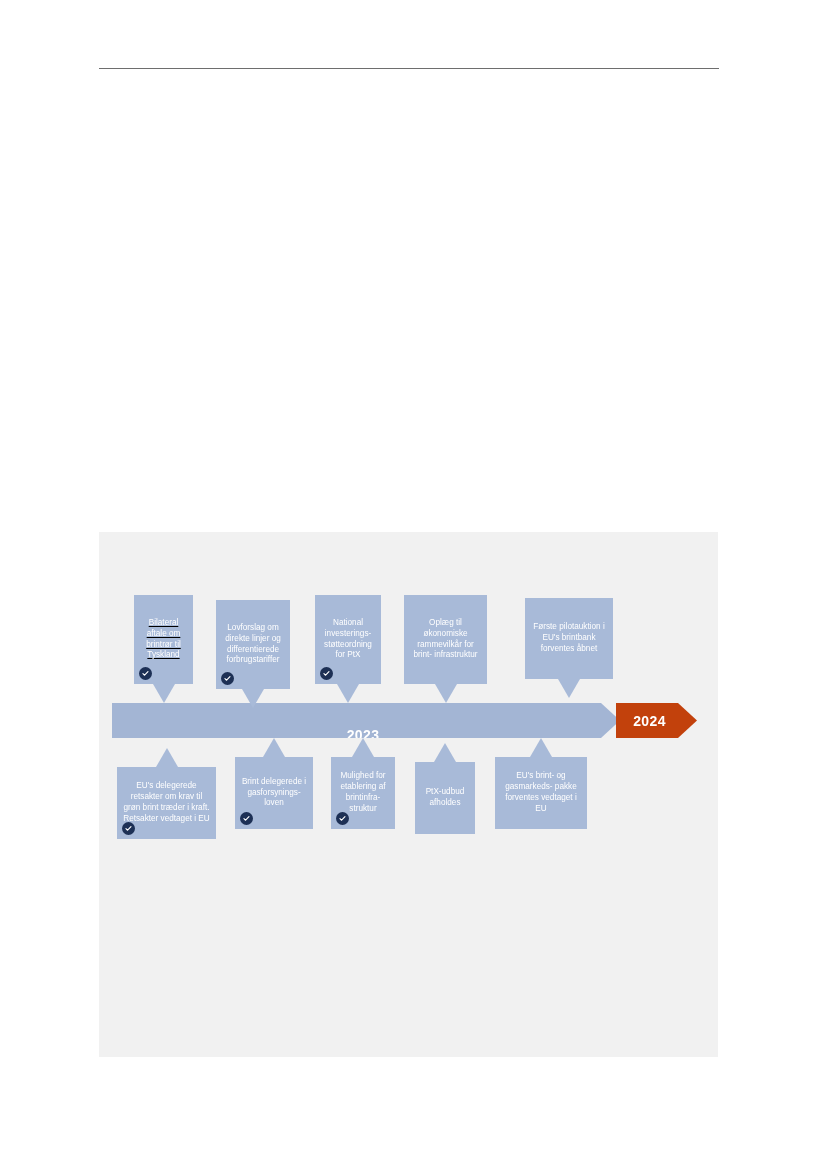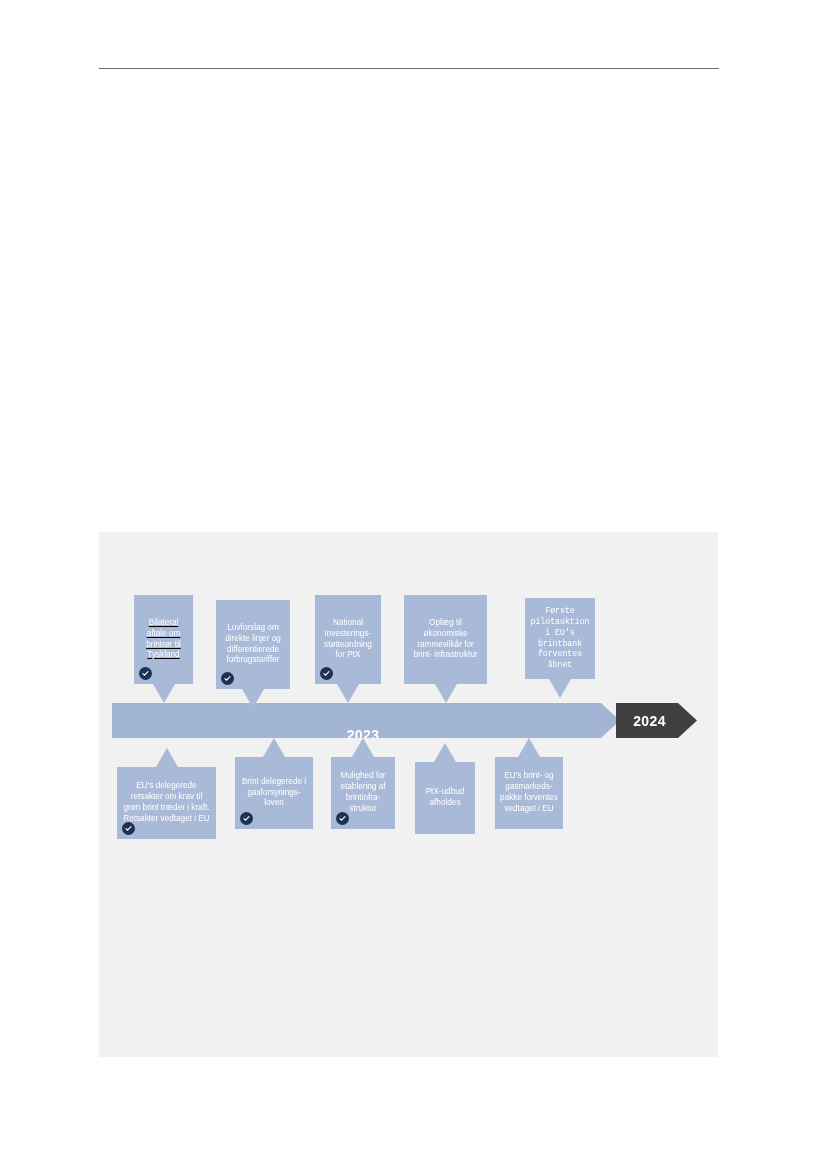--- a/index.html
+++ b/index.html
@@ -55,21 +55,21 @@
   }
   .bar-seg-2023 {
     left: 0;
     width: 508px;
     background: #a3b5d4;
     clip-path: polygon(0 0, 489px 0, 508px 50%, 489px 100%, 0 100%);
   }
   .bar-seg-2024 {
     left: 504px;
     width: 81px;
-    background: #404040;
+    background: #c2410c;
     clip-path: polygon(0 0, 62px 0, 81px 50%, 62px 100%, 0 100%);
   }
   .bar-label {
     color: #ffffff;
     font-size: 14px;
     font-weight: bold;
     letter-spacing: 0.4px;
     line-height: 1;
   }
   .bar-label-2023 { margin-left: -6px; margin-top: 28px; }
@@ -181,21 +181,21 @@
     <span class="tail"></span>
   </div>
 
   <div class="milestone above" style="left:305px; top:63px; width:83px; height:89px;">
     <div class="box">
       <span class="box-text">Oplæg til økonomiske rammevilkår for brint- infrastruktur</span>
     </div>
     <span class="tail"></span>
   </div>
 
-  <div class="milestone above" style="left:426px; top:66px; width:70px; height:81px;font-family:Liberation Mono, monospace;">
+  <div class="milestone above" style="left:426px; top:66px; width:88px; height:81px;">
     <div class="box">
       <span class="box-text">Første pilotauktion i EU's brintbank forventes åbnet</span>
     </div>
     <span class="tail"></span>
   </div>
 
   <div class="milestone below" style="left:18px; top:235px; width:99px; height:72px;">
     <span class="tail"></span>
     <div class="box">
       <span class="box-text">EU's delegerede retsakter om krav til grøn brint træder i kraft. Retsakter vedtaget i EU</span>
@@ -231,20 +231,20 @@
     </div>
   </div>
 
   <div class="milestone below" style="left:316px; top:230px; width:60px; height:72px;">
     <span class="tail"></span>
     <div class="box">
       <span class="box-text">PtX-udbud afholdes</span>
     </div>
   </div>
 
-  <div class="milestone below" style="left:396px; top:225px; width:68px; height:72px;">
+  <div class="milestone below" style="left:396px; top:225px; width:92px; height:72px;">
     <span class="tail"></span>
     <div class="box">
       <span class="box-text">EU's brint- og gasmarkeds- pakke forventes vedtaget i EU</span>
     </div>
   </div>
 
 </div>
 
 </body></html>

